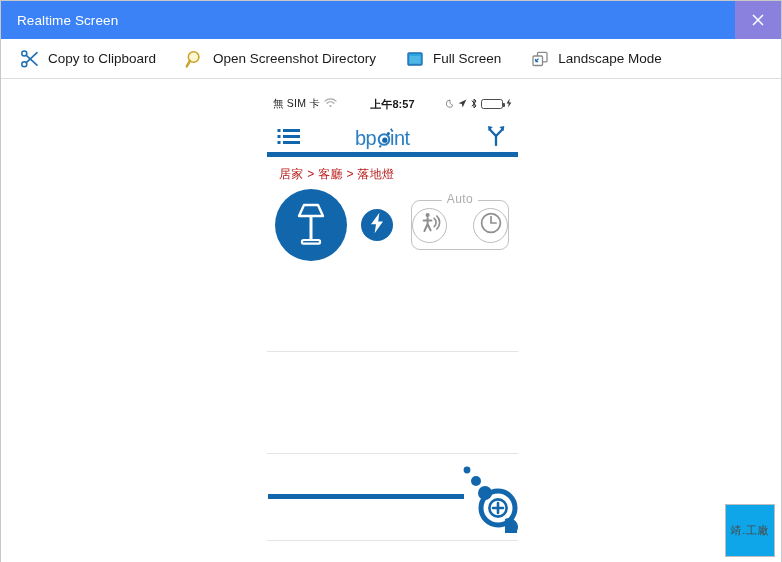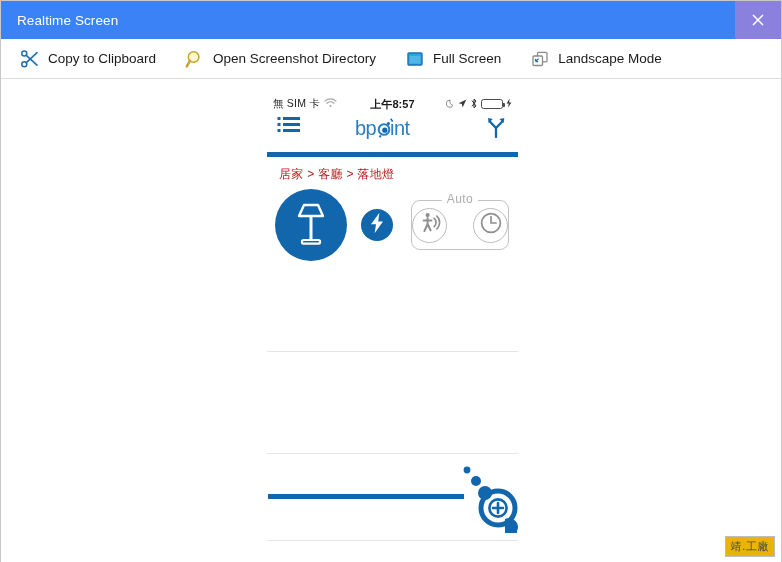--- a/index.html
+++ b/index.html
@@ -148,21 +148,21 @@
     height: 100%;
     background: #3fcb53;
     border-radius: 1px;
   }
 
   
   .app-header {
     position: relative;
     height: 36px;
     display: flex;
-    align-items: flex-start;
+    align-items: flex-end;
     padding: 0 10px;
   }
   .hdr-icon { cursor: pointer; display: block; }
   .brand {
     flex: 1;
     display: flex;
     align-items: center;
     justify-content: center;
   }
   .brand svg { display: block; }
@@ -258,22 +258,22 @@
     position: absolute;
     left: 0; top: 368px;
     width: 251px; height: 78px;
   }
 
   
   .watermark {
     position: absolute;
     right: 6px; bottom: 5px;
     border: 1px solid #bdbdbd;
-    background: #eab308;
-    padding: 2px 5px;
+    background: #0ea5e9;
+    padding: 18px 5px;
     font-size: 11px;
     color: #4a4a4a;
     letter-spacing: 0.5px;
     font-family: "DejaVu Sans", sans-serif;
   }
 </style>
 </head>
 <body>
 
 <div id="app">

